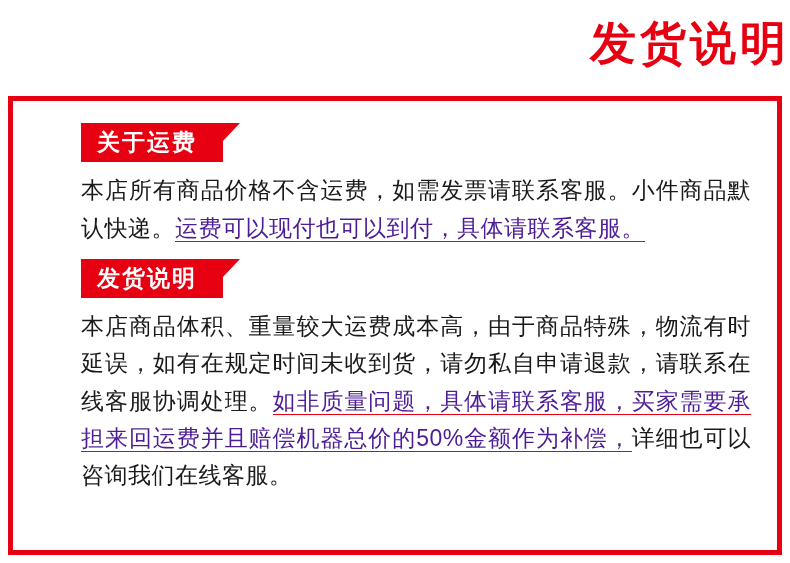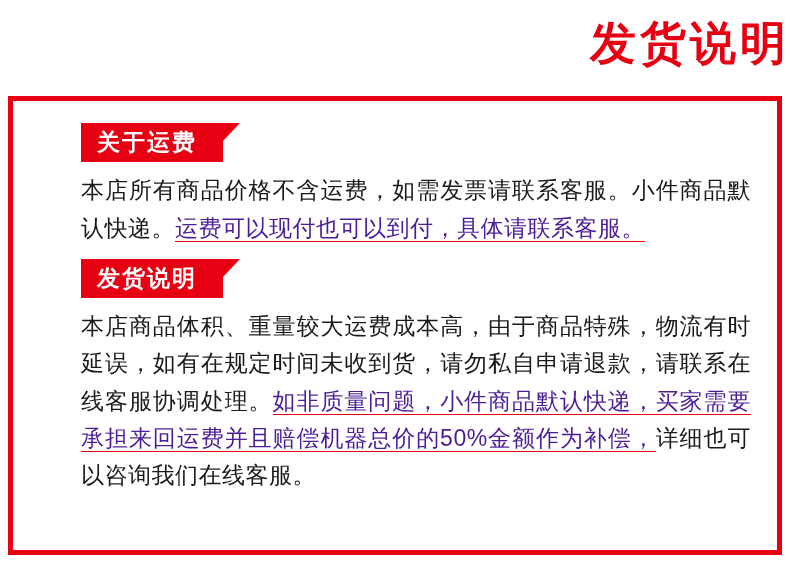--- a/index.html
+++ b/index.html
@@ -99,20 +99,20 @@
       <div class="section section-shipping">
         <div class="tag">关于运费</div>
         <div class="para">
           <span>本店所有商品价格不含运费，如需发票请联系客服。小件商品默认快递。</span><span class="hl">运费可以现付也可以到付，具体请联系客服。</span>
         </div>
       </div>
 
       <div class="section section-return">
         <div class="tag">发货说明</div>
         <div class="para">
-          <span>本店商品体积、重量较大运费成本高，由于商品特殊，物流有时延误，如有在规定时间未收到货，请勿私自申请退款，请联系在线客服协调处理。</span><span class="hl">如非质量问题，小件商品默认快递，买家需要承担来回运费并且赔偿机器总价的50%金额作为补偿，</span><span>详细也可以咨询我们在线客服。</span>
+          <span>本店商品体积、重量较大运费成本高，由于商品特殊，物流有时延误，如有在规定时间未收到货，请勿私自申请退款，请联系在线客服协调处理。</span><span class="hl">如非质量问题，具体请联系客服，买家需要承担来回运费并且赔偿机器总价的50%金额作为补偿，</span><span>详细也可以咨询我们在线客服。</span>
         </div>
       </div>
 
     </div>
   </div>
 
 </div>
 
 </body></html>

